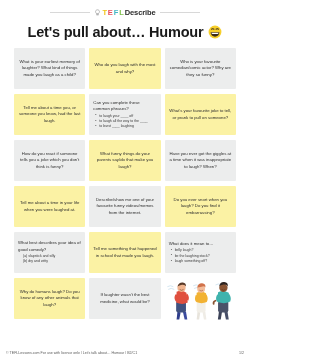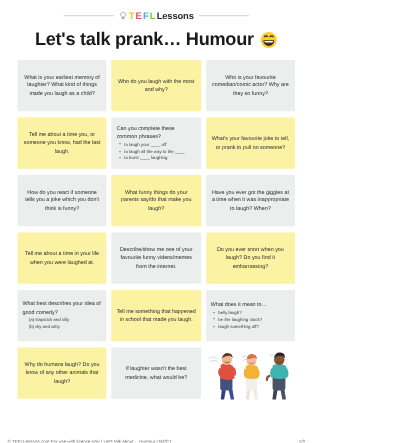--- a/index.html
+++ b/index.html
@@ -111,27 +111,27 @@
       <span class="bulb">
         <svg viewBox="0 0 10 10" width="7" height="7" aria-hidden="true">
           <path d="M5 1.1C3.4 1.1 2.2 2.3 2.2 3.8c0 1 .5 1.6 1 2.1.3.3.4.5.4.8h2.8c0-.3.1-.5.4-.8.5-.5 1-1.1 1-2.1C7.8 2.3 6.6 1.1 5 1.1z" fill="none" stroke="#8a8a8a" stroke-width="0.8"></path>
           <path d="M3.7 7.5h2.6M4 8.5h2" stroke="#8a8a8a" stroke-width="0.8" stroke-linecap="round"></path>
         </svg>
       </span>
       <span class="brand-t c1">T</span>
       <span class="brand-t c2">E</span>
       <span class="brand-t c3">F</span>
       <span class="brand-t c4">L</span>
-      <span class="brand-lessons">Lessons</span>
+      <span class="brand-lessons">Describe</span>
     </div>
     <div class="brand-rule"></div>
   </div>
 
   <div class="title-row">
-    <span class="title">Let's talk prank… Humour</span>
+    <span class="title">Let's pull about… Humour</span>
     <span class="title-emoji">
       <svg class="emoji-face" viewBox="0 0 24 24" aria-hidden="true">
         <circle cx="12" cy="12" r="11" fill="#f7cf2b"></circle>
         <path d="M4.5 12.5h15c0 4.4-3.4 7.6-7.5 7.6s-7.5-3.2-7.5-7.6z" fill="#3b2a1c"></path>
         <path d="M5.6 13.2h12.8c-.4.9-1 1.6-1.8 2.1H7.4c-.8-.5-1.4-1.2-1.8-2.1z" fill="#ffffff"></path>
         <path d="M6.1 7.2c1.2-1.2 3-1.2 4.1 0" fill="none" stroke="#3b2a1c" stroke-width="1.8" stroke-linecap="round"></path>
         <path d="M13.8 7.2c1.2-1.2 3-1.2 4.1 0" fill="none" stroke="#3b2a1c" stroke-width="1.8" stroke-linecap="round"></path>
       </svg>
     </span>
   </div>

